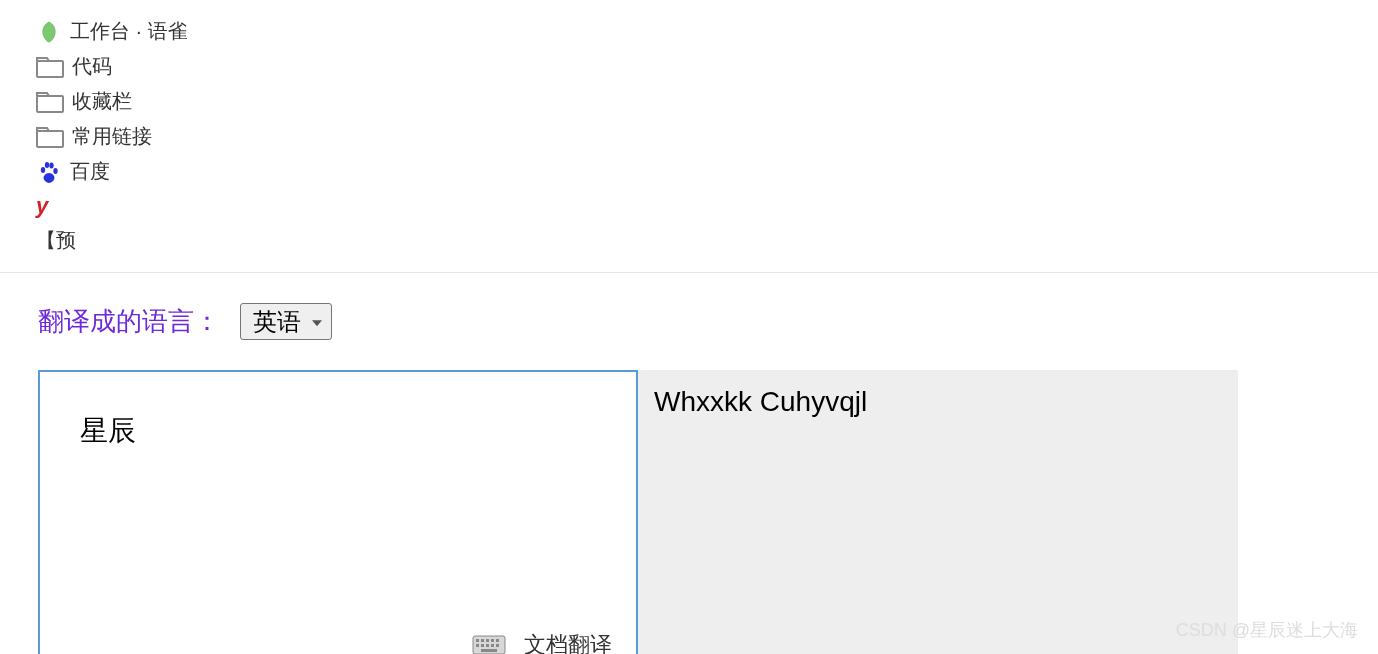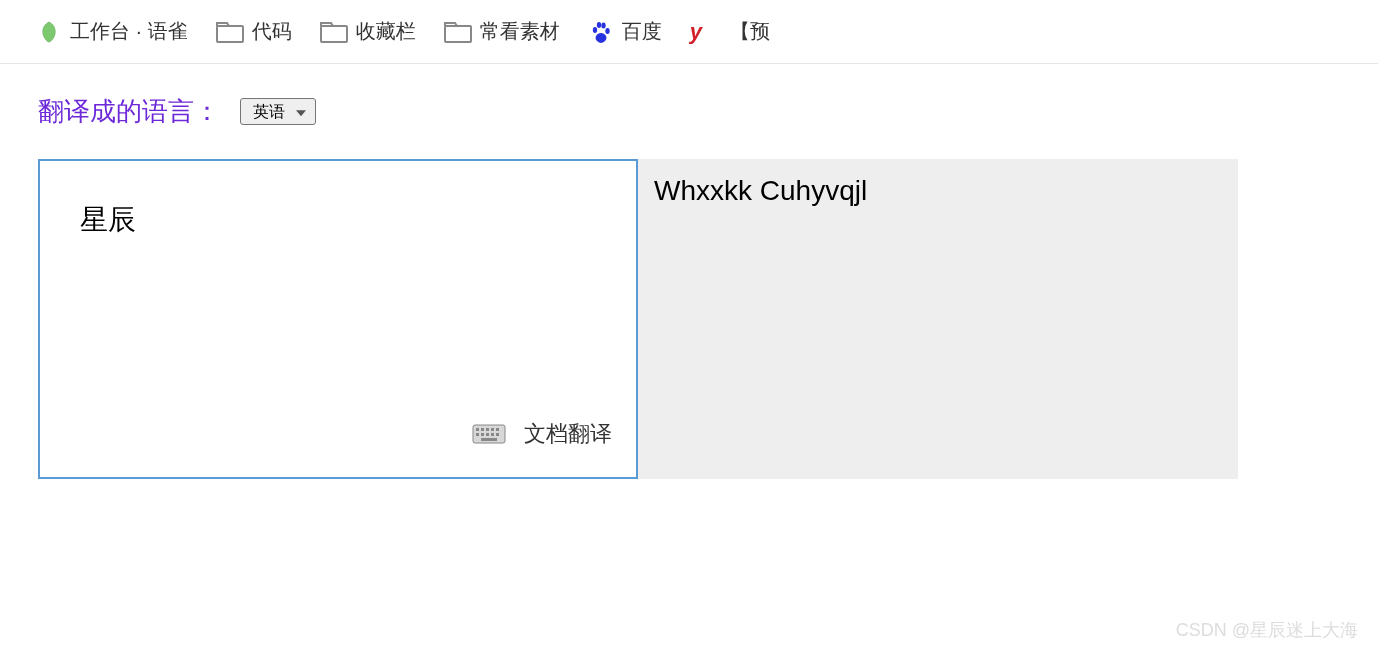--- a/index.html
+++ b/index.html
@@ -15,20 +15,21 @@
       overflow: hidden;
       position: relative;
     }
     .bookmark-bar {
       display: flex;
       padding: 14px 10px 14px 22px;
       border-bottom: 1px solid #e5e5e5;
       gap: 0;
       font-size: 20px;
       color: #333;
+      flex-direction: column;
     }
     .bookmark-item {
       display: flex;
       align-items: center;
       gap: 8px;
       padding: 4px 14px;
       cursor: pointer;
       white-space: nowrap;
     }
     .leaf-icon {
@@ -70,21 +71,21 @@
       display: flex;
       align-items: center;
       gap: 20px;
       margin-bottom: 30px;
     }
     .lang-label {
       font-size: 26px;
       color: #6d28d9;
     }
     .lang-select {
-      font-size: 16px;
+      font-size: 24px;
       padding: 4px 30px 4px 12px;
       border: 1px solid #767676;
       border-radius: 3px;
       background: #efefef;
       appearance: none;
       position: relative;
       cursor: pointer;
     }
     .select-wrap {
       position: relative;
@@ -201,21 +202,21 @@
     <span>收藏栏</span>
   </div>
 
   <div class="bookmark-item">
     <span class="folder-icon">
       <svg viewBox="0 0 28 22">
           <rect x="1" y="5" width="26" height="16" rx="1" fill="none" stroke="#888" stroke-width="2"></rect>
           <path d="M1 5 L1 2 L11 2 L13 5" fill="none" stroke="#888" stroke-width="2"></path>
         </svg>
     </span>
-    <span>常看素材</span>
+    <span>常用链接</span>
   </div>
 
   <div class="bookmark-item">
     <span class="baidu-icon">
       <svg viewBox="0 0 24 24" width="24" height="24">
         <ellipse cx="6" cy="10" rx="2.2" ry="3" fill="#2932E1"></ellipse>
         <ellipse cx="10" cy="5" rx="2.2" ry="3" fill="#2932E1"></ellipse>
         <ellipse cx="14.5" cy="5.5" rx="2.2" ry="3" fill="#2932E1"></ellipse>
         <ellipse cx="18.5" cy="11" rx="2.2" ry="3" fill="#2932E1"></ellipse>
         <path d="M7 16 C9 12 15 12 17 16 C19 20 14 23 12 23 C10 23 5 20 7 16 Z" fill="#2932E1"></path>

